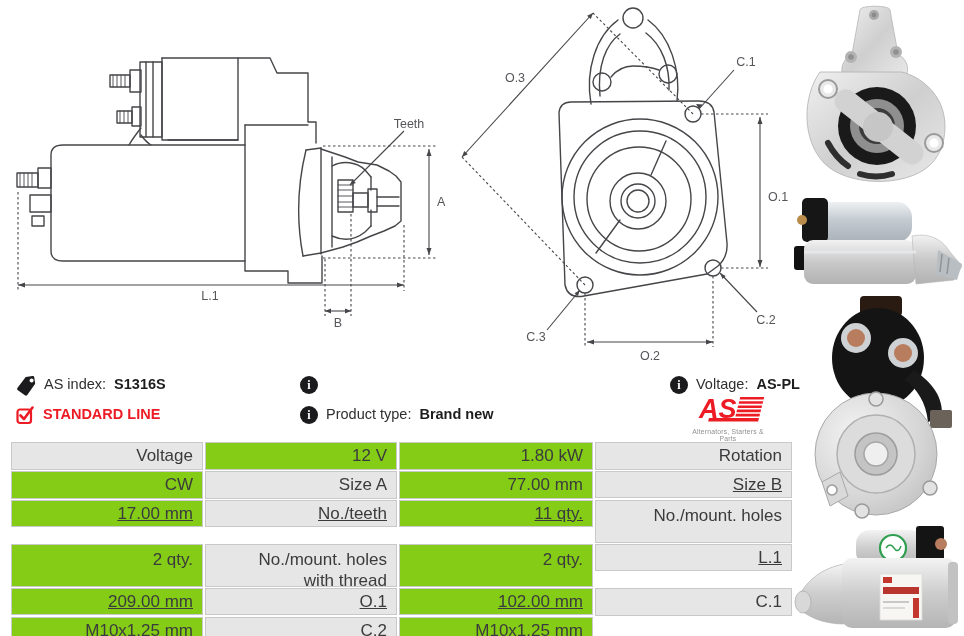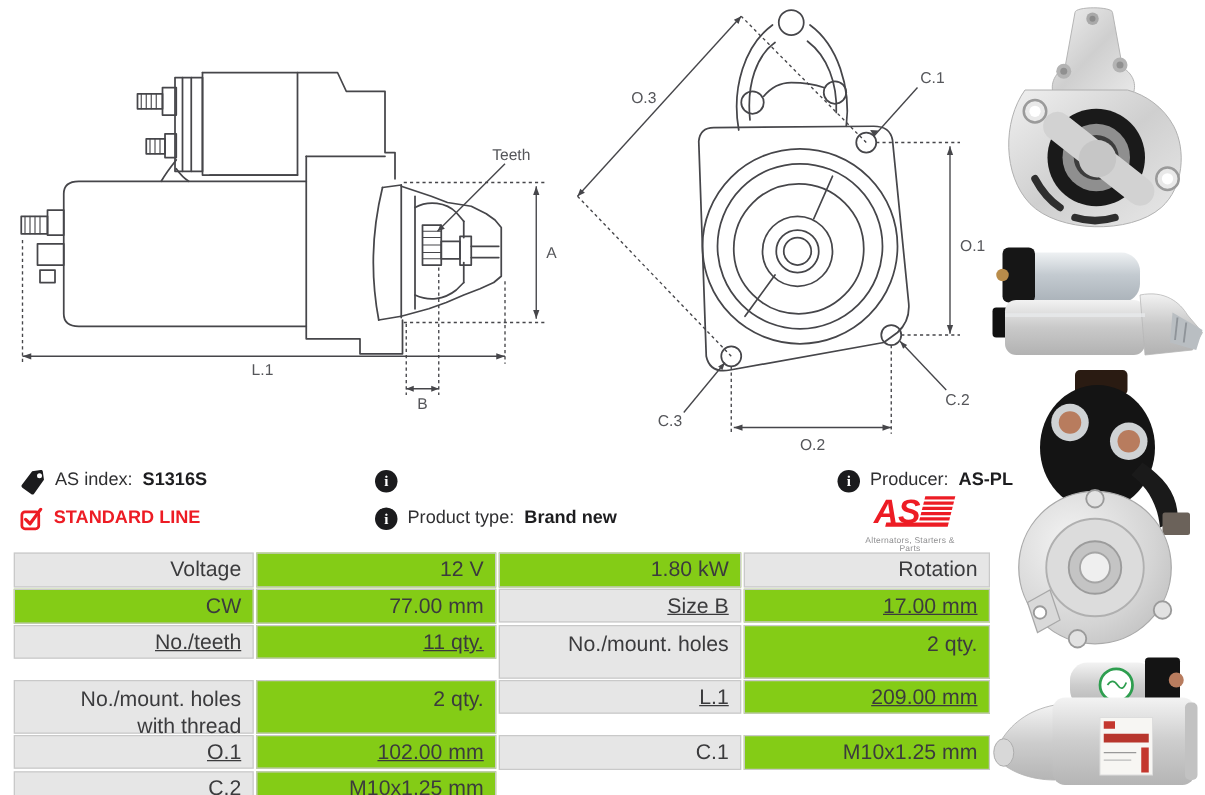--- a/index.html
+++ b/index.html
@@ -338,21 +338,21 @@
   </div>
 
   <div class="info-item" style="left:300px;top:406px;">
     <span class="icon-badge">i</span>
     <span>Product type:</span>
     <strong>Brand new</strong>
   </div>
 
   <div class="info-item" style="left:670px;top:376px;">
     <span class="icon-badge">i</span>
-    <span>Producer:</span>
+    <span>Voltage:</span>
     <strong>AS-PL</strong>
   </div>
 
   <div id="as-logo">
     <svg width="86" height="30" viewBox="0 0 86 30">
       <text x="14" y="24" font-family="Liberation Sans, sans-serif" font-size="27" font-weight="bold" font-style="italic" fill="#ed1c24">AS</text>
       <g fill="#ed1c24" transform="skewX(-14)">
         <rect x="56" y="3" width="24" height="2.6"></rect>
         <rect x="56" y="7.2" width="24" height="2.6"></rect>
         <rect x="56" y="11.4" width="24" height="2.6"></rect>
@@ -365,20 +365,21 @@
   </div>
 
   <div id="spec-table">
 
     <div class="cell lab">Voltage</div>
     <div class="cell">12 V</div>
     <div class="cell">1.80 kW</div>
 
     <div class="cell lab">Rotation</div>
     <div class="cell">CW</div>
+    <div class="cell lab">Size A</div>
     <div class="cell">77.00 mm</div>
 
     <div class="cell lab short">Size B</div>
     <div class="cell short">17.00 mm</div>
     <div class="cell lab short">No./teeth</div>
     <div class="cell short">11 qty.</div>
 
     <div class="cell lab tall">No./mount. holes</div>
     <div class="cell tall">2 qty.</div>
     <div class="cell lab tall">No./mount. holes with thread</div>

